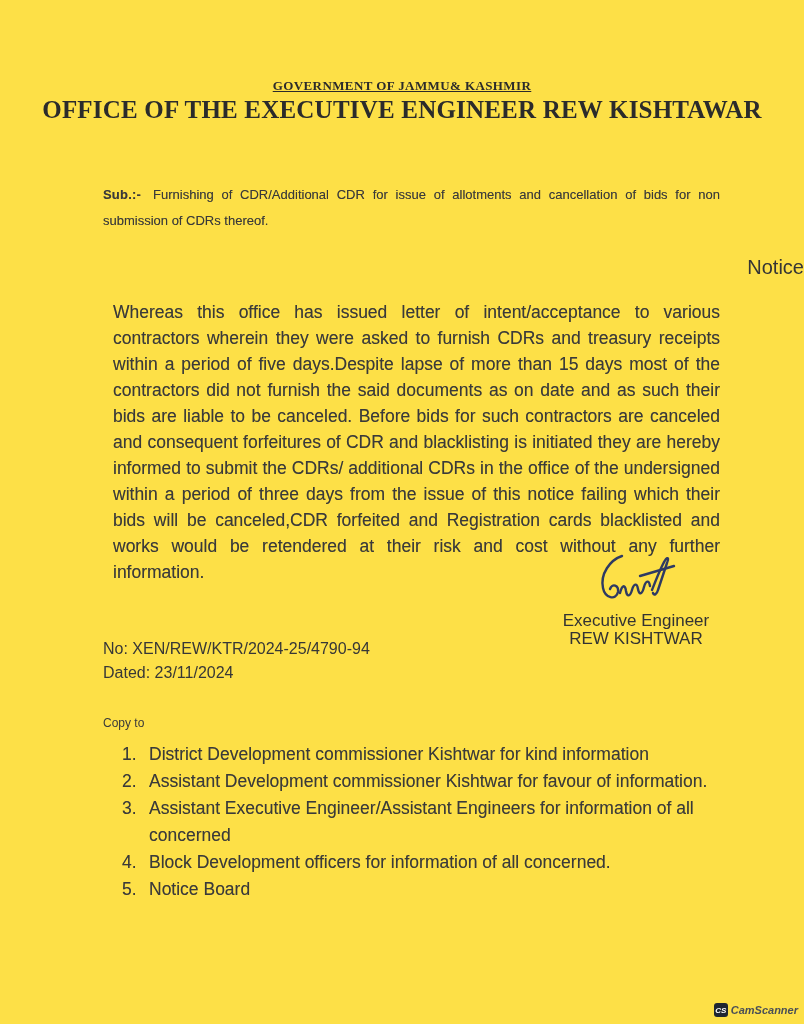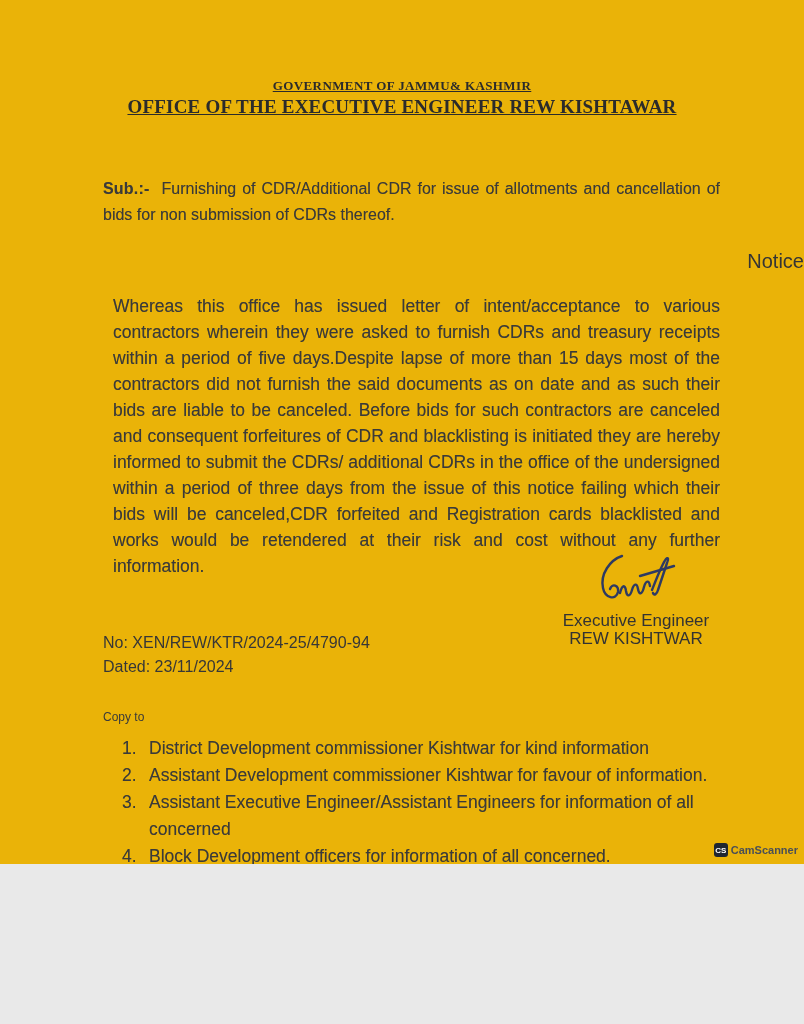--- a/index.html
+++ b/index.html
@@ -1,50 +1,49 @@
 <!DOCTYPE html>
 <html><head>
 <meta charset="utf-8">
 <style>
   * { margin: 0; padding: 0; box-sizing: border-box; }
   html, body { background: #e9e9e9; }
   .page {
     position: relative;
     width: 804px;
-    height: 864px;
+    height: 1024px;
     margin: 0 auto;
-    background: #eab308;
+    background: #fde047;
     font-family: "Liberation Sans", sans-serif;
     color: #3a3a3a;
     overflow: hidden;
   }
   
   .doc-header {
     padding-top: 78px;
     text-align: center;
     font-family: "Liberation Serif", serif;
     color: #2b2b2b;
   }
   .gov-line {
     font-size: 13px;
     font-weight: bold;
     text-decoration: underline;
     letter-spacing: 0.4px;
   }
   .office-line {
     margin-top: 2px;
-    font-size: 19px;
+    font-size: 25px;
     font-weight: bold;
-    text-decoration: underline;
     letter-spacing: 0.2px;
   }
   
   .subject {
     margin: 58px 84px 0 103px;
-    font-size: 16px;
+    font-size: 13px;
     line-height: 26px;
     text-align: justify;
     text-shadow: 0 0 0.4px rgba(58,58,58,0.45);
   }
   .subject .sub-label {
     font-weight: bold;
     margin-right: 12px;
     letter-spacing: 0.2px;
   }
   
@@ -96,20 +95,21 @@
   .copy-item .num { flex: none; width: 27px; }
   .copy-item .txt { flex: 1; }
   
   .watermark {
     position: absolute;
     right: 6px;
     bottom: 7px;
     display: flex;
     align-items: center;
     gap: 3px;
+    font-style: italic;
   }
   .cs-badge {
     width: 14px;
     height: 14px;
     border-radius: 3px;
     background: #1f2631;
     color: #ffffff;
     font-size: 8px;
     font-weight: bold;
     display: flex;

